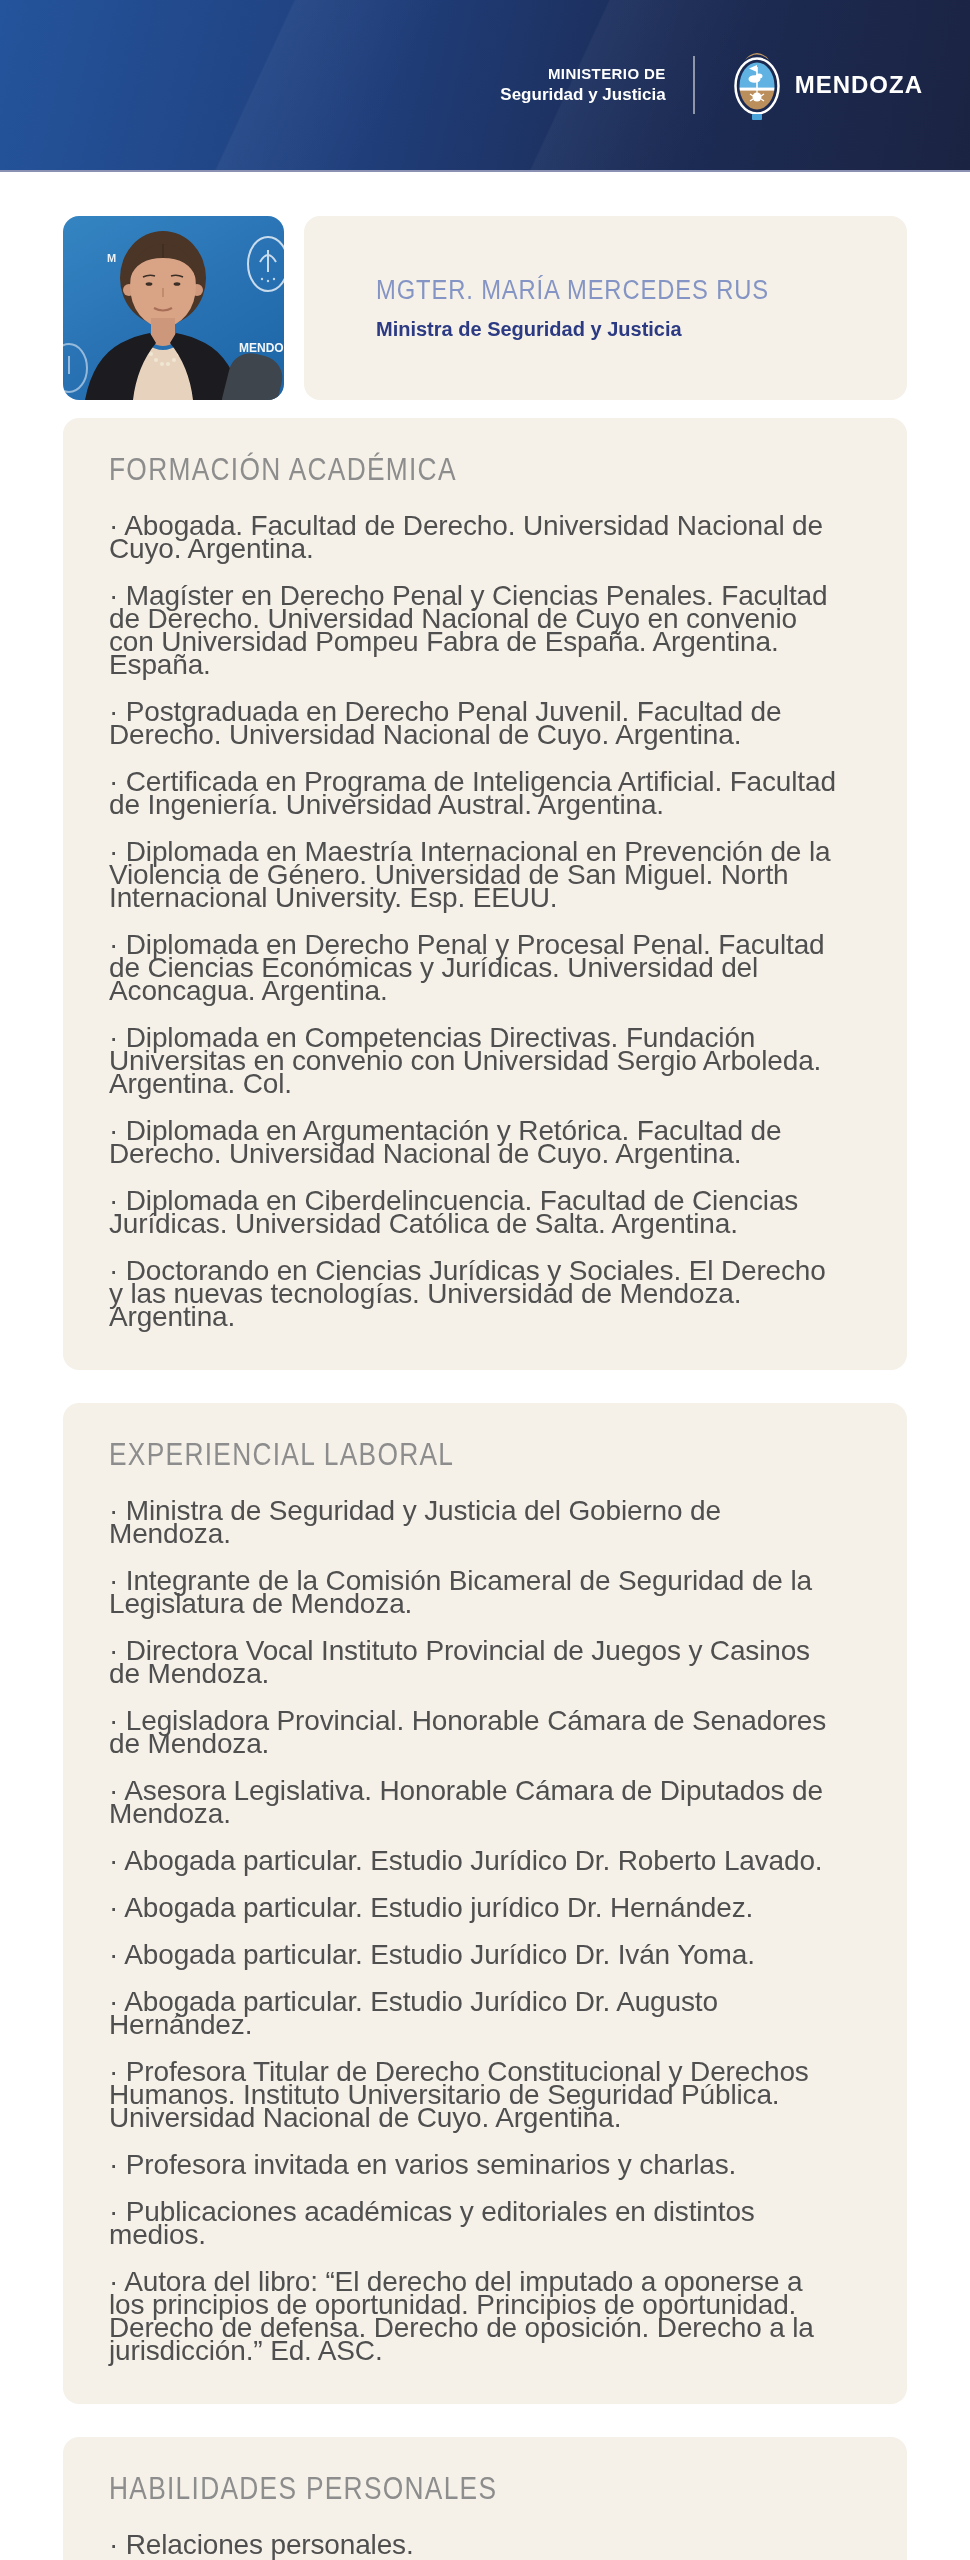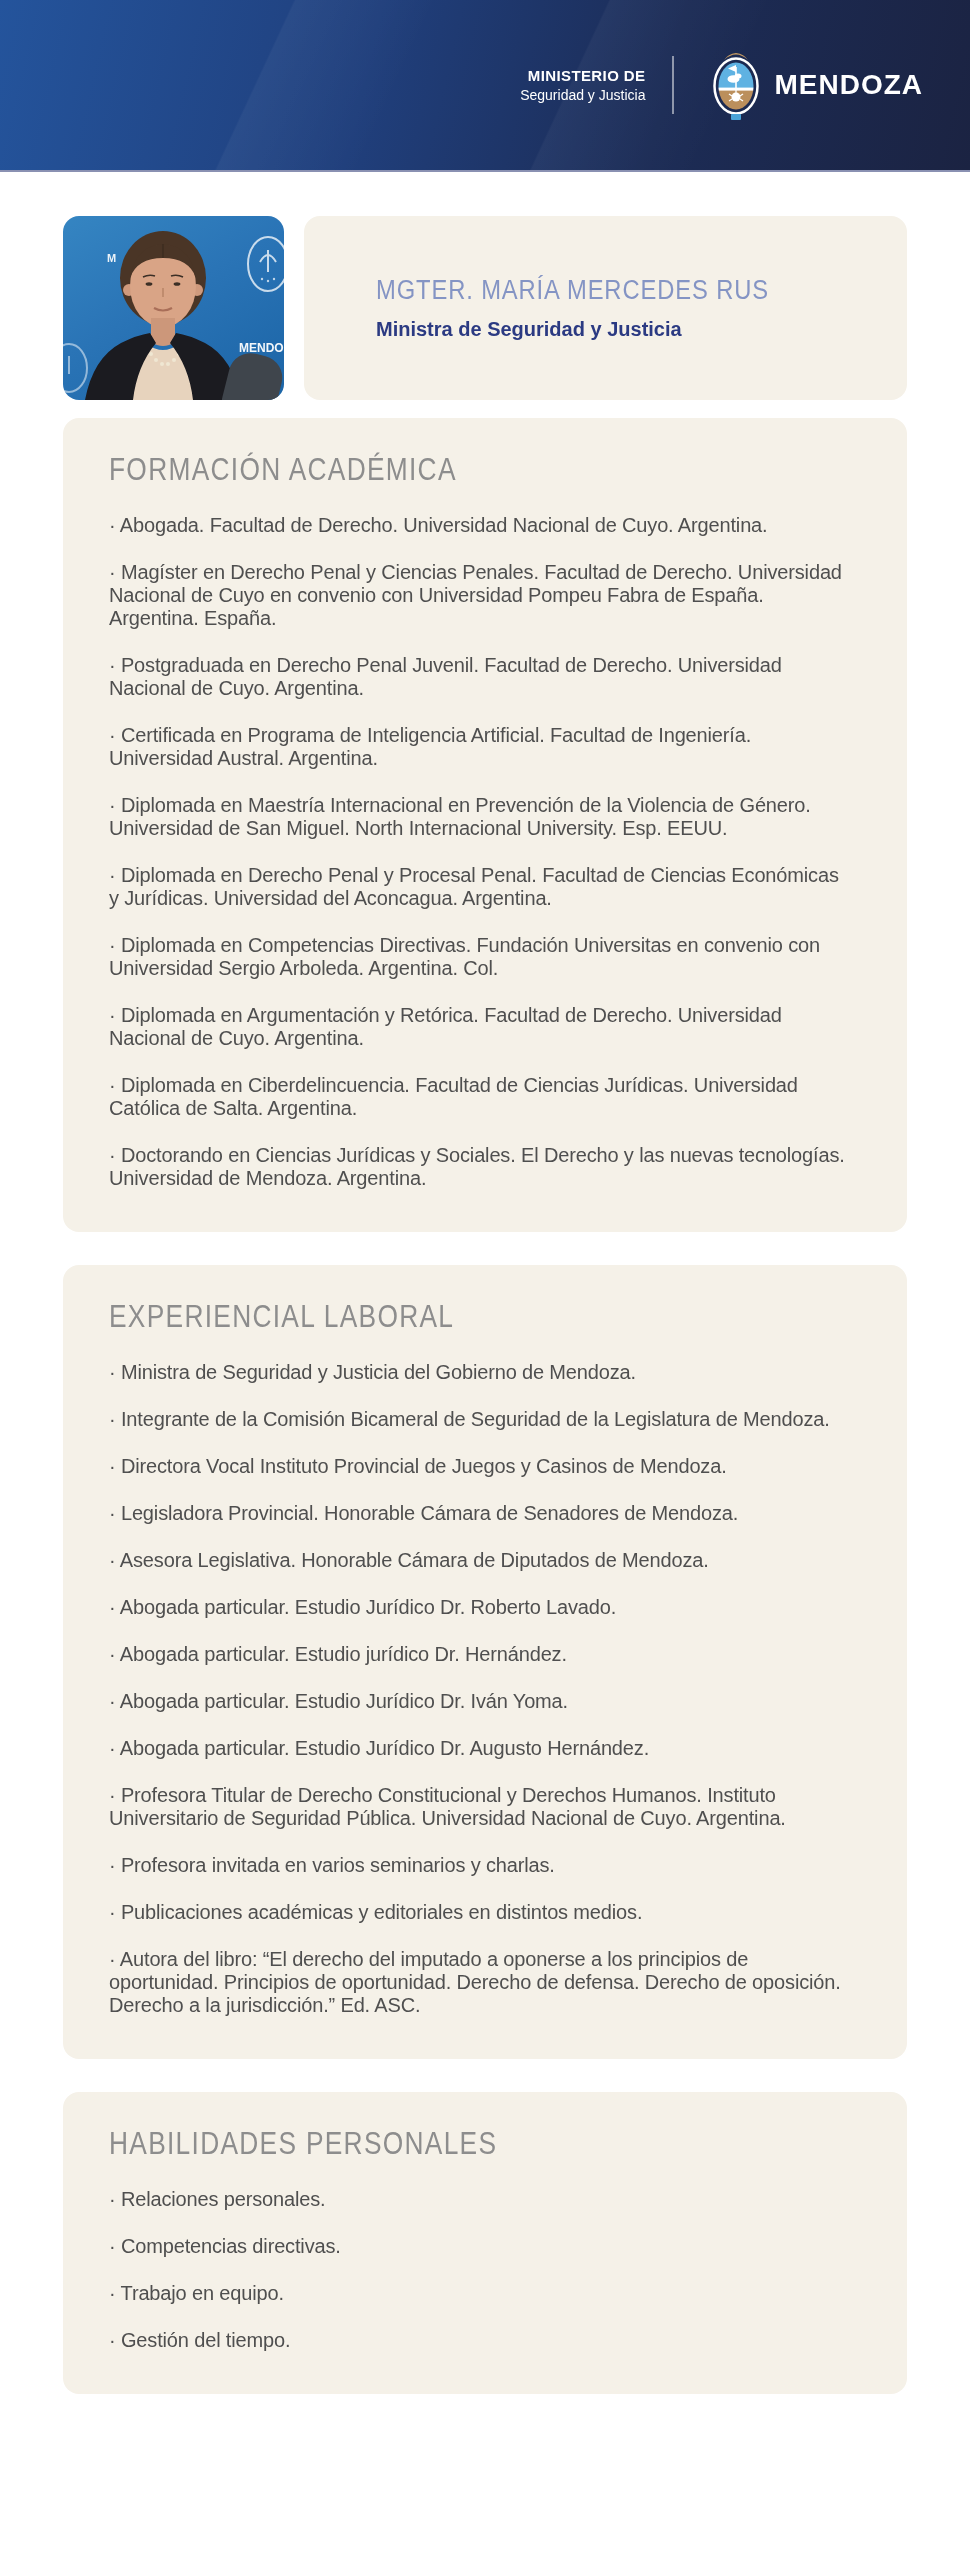--- a/index.html
+++ b/index.html
@@ -17,25 +17,25 @@
     display:flex; align-items:center; justify-content:flex-end;
     padding-right:47px; position:relative; overflow:hidden;
   }
   .site-header::before{
     content:""; position:absolute; inset:0;
     background:linear-gradient(115deg, transparent 28%, rgba(255,255,255,.045) 28.2%, transparent 42%, transparent 58%, rgba(255,255,255,.04) 58.2%, transparent 74%);
     pointer-events:none;
   }
   .ministry { text-align:right; color:#fff; margin-right:27px; position:relative; }
   .ministry .l1 { font-size:15px; font-weight:bold; letter-spacing:.4px; }
-  .ministry .l2 { font-size:14px; font-weight:normal; margin-top:3px; }
+  .ministry .l2 { font-size:17px; font-weight:bold; margin-top:3px; }
   .hdr-divider { width:2px; height:58px; background:rgba(255,255,255,.5); margin-right:36px; position:relative; }
   .hdr-logo { display:flex; align-items:center; position:relative; cursor:pointer; }
   .hdr-crest { width:52px; height:72px; margin-right:12px; }
-  .hdr-brand { color:#fff; font-size:28px; font-weight:bold; letter-spacing:1px; }
+  .hdr-brand { color:#fff; font-size:24px; font-weight:bold; letter-spacing:1px; }
 
   
   .profile-row { margin:44px 63px 0; display:flex; gap:20px; height:184px; }
   .photo {
     width:221px; flex:none; border-radius:16px; overflow:hidden; position:relative;
     background:linear-gradient(150deg,#3585c2 0%,#2a74b6 45%,#1b64a6 100%);
   }
   .photo svg { position:absolute; inset:0; }
   .name-card {
     flex:1; background:#f5f1e8; border-radius:16px;
@@ -53,21 +53,21 @@
     margin:33px 63px 0; background:#f5f1e8; border-radius:16px;
     padding:34px 62px 42px 46px;
   }
   .card.first { margin-top:18px; }
   .card h2 {
     font-size:31px; line-height:36px; font-weight:400; color:#8d8d8d;
     letter-spacing:1.5px; transform:scaleX(.85); transform-origin:left center;
     white-space:nowrap; margin:0 0 26px 0;
   }
   .item {
-    font-size:20px; line-height:23px; letter-spacing:-0.15px; color:#4f4f4f;
+    font-size:28px; line-height:23px; letter-spacing:-0.15px; color:#4f4f4f;
     margin:8px 0 24px 0; max-width:762px;
   }
   .item:last-child { margin-bottom:0; }
 </style>
 </head>
 <body>
 
 <header class="site-header">
   <div class="ministry">
     <div class="l1">MINISTERIO DE</div>

